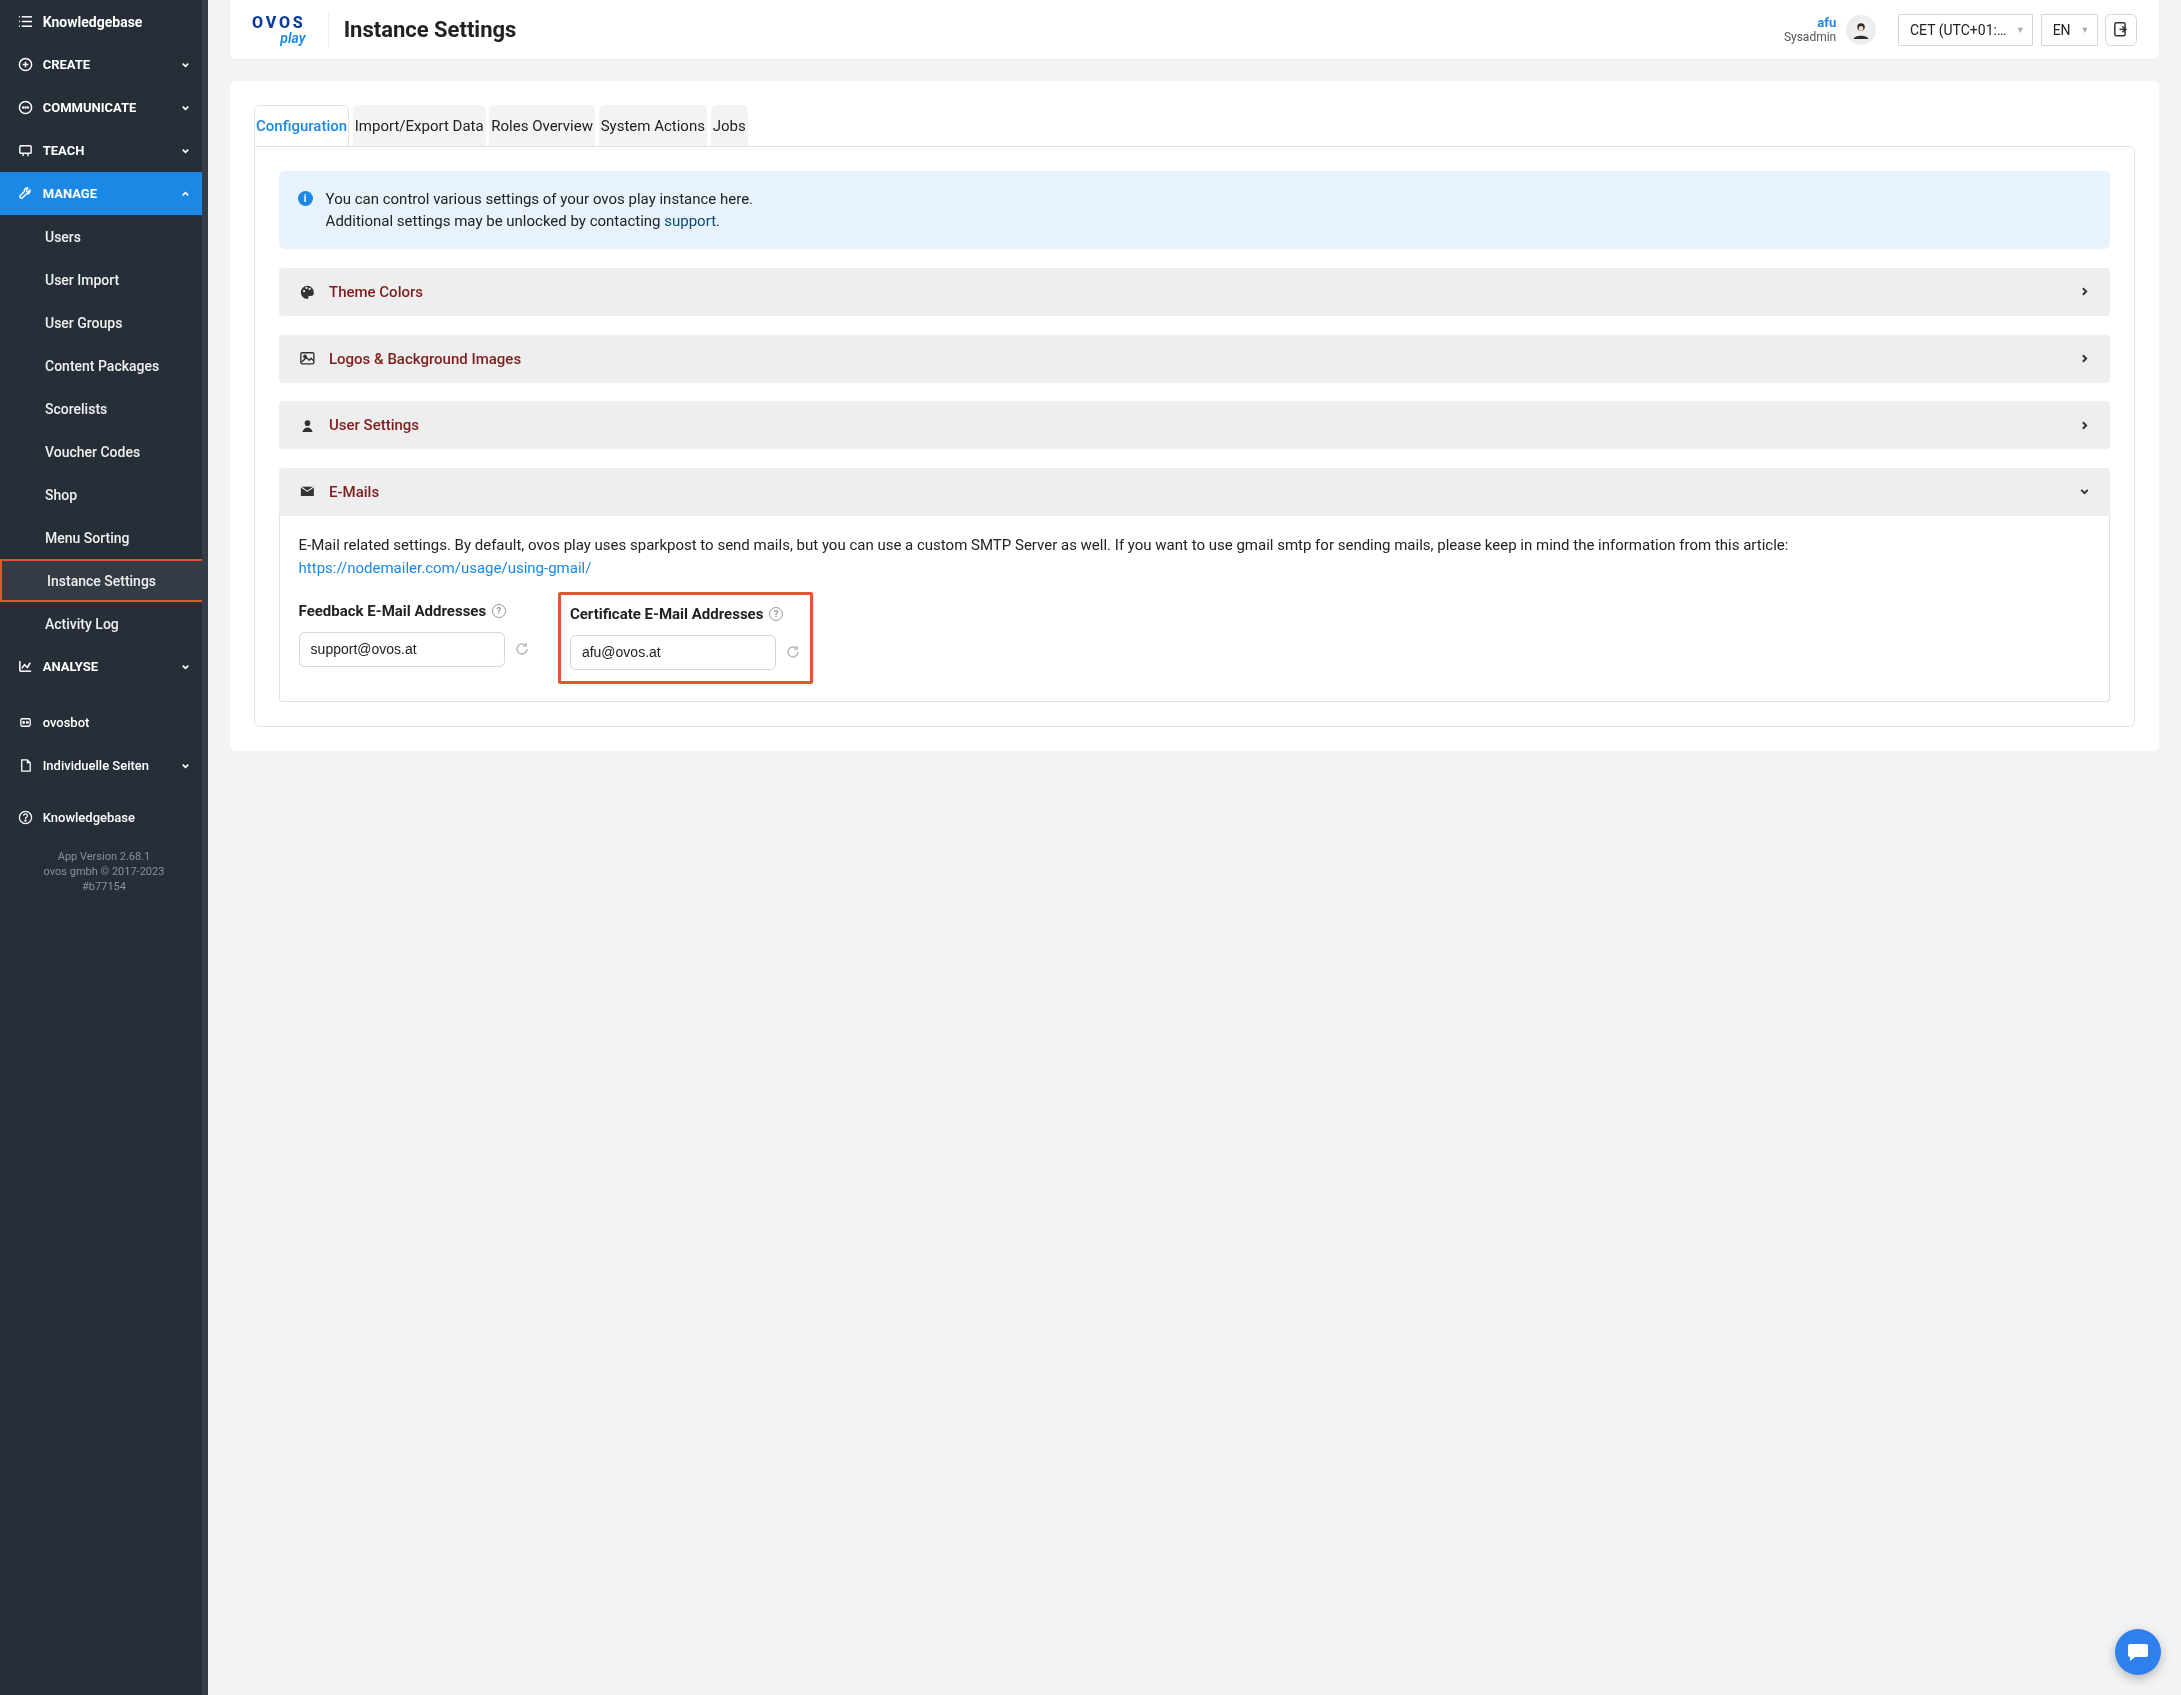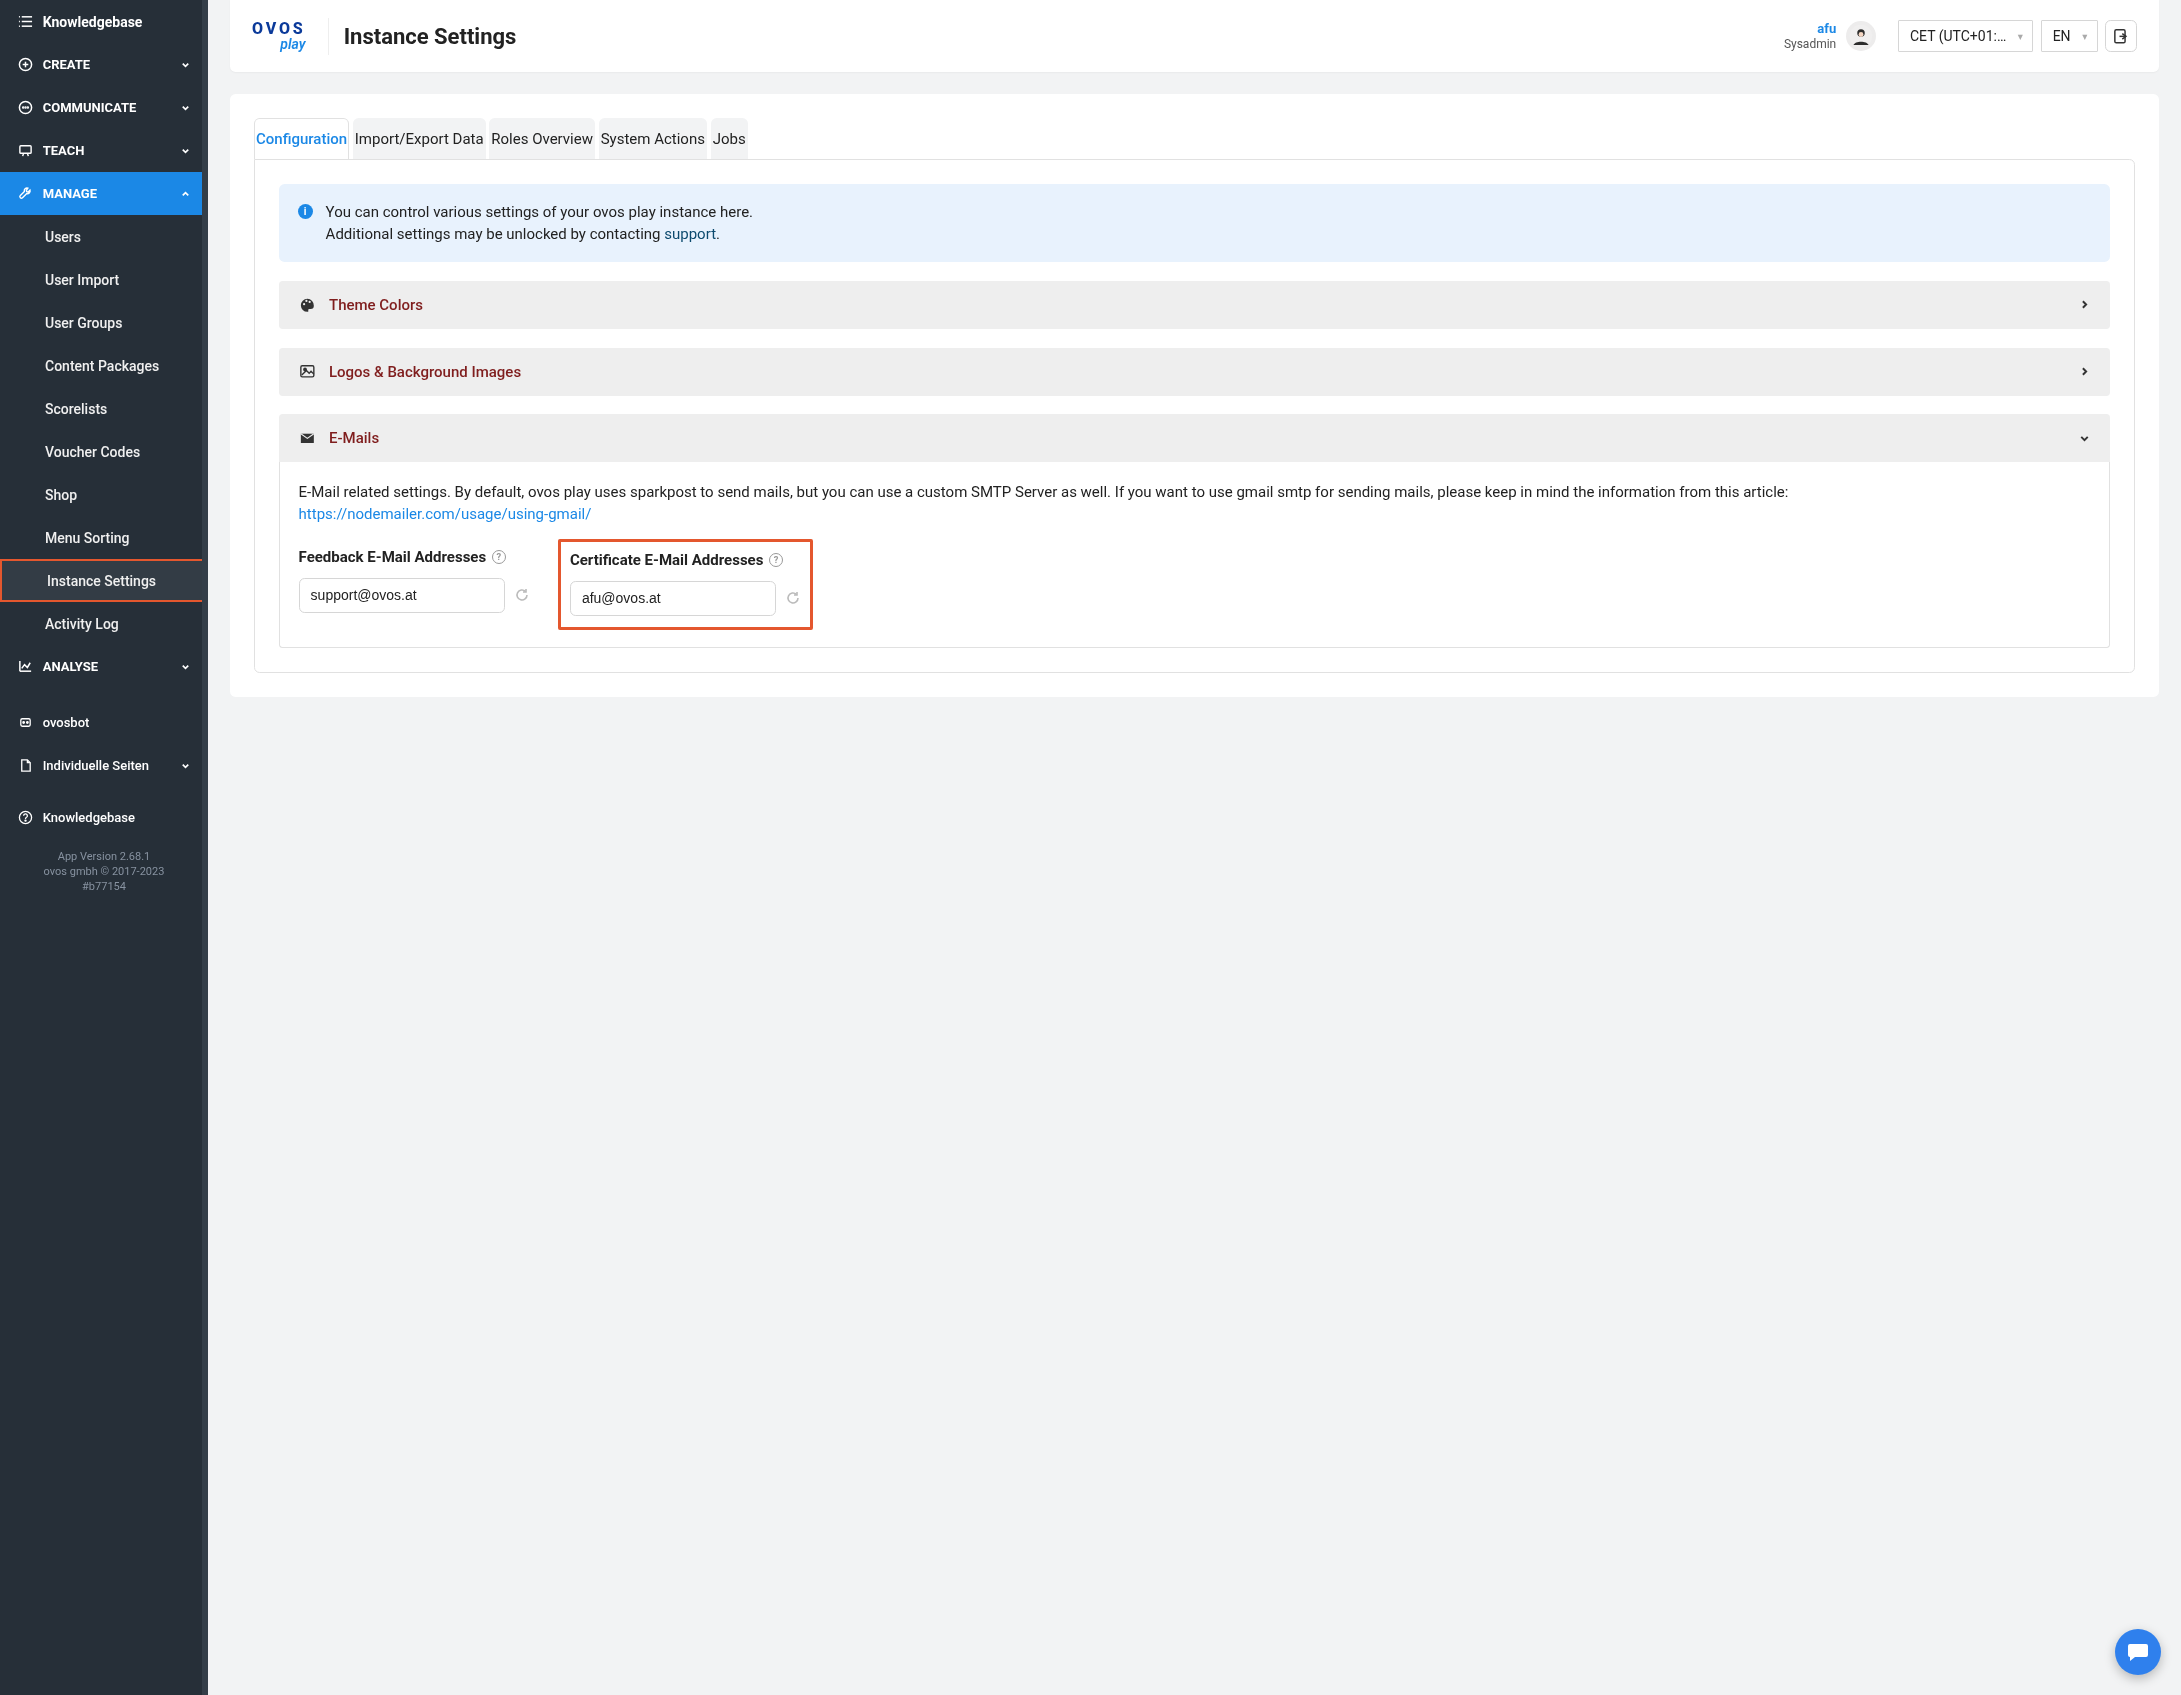--- a/index.html
+++ b/index.html
@@ -15,21 +15,21 @@
   .sidebar-item .icon, .sidebar-top .icon, .sidebar-bottom-item .icon { width: 16.7px; display: inline-flex; justify-content: center; margin-right: 9.3px; }
   .sidebar-item .chev { margin-left: auto; }
   .sidebar-item.active { background: #1B88E6; }
   .sidebar-sub { padding-left: 45px; font-weight: 500; font-size: 14px; color:#f0f0f0;}
   .sidebar-sub.selected { border: 2.8px solid #E4572E; background:#333c45; }
   .sidebar-footer { padding: 9.3px 16.7px 16.7px 16.7px; text-align: center; color: #8792a0; font-size: 11px; line-height: 1.4;}
   .sidebar-bottom-item { font-weight: 500; }
 
   
   .main { flex: 1; display: flex; flex-direction: column; }
-  .topbar { background: #fff; display: flex; align-items: center; padding: 0 22px; height: 72px; border-bottom-left-radius: 5.6px; border-bottom-right-radius:5.6px; margin: 0 22px; box-shadow: 0 0.9px 1.9px rgba(0,0,0,0.04);}
+  .topbar { background: #fff; display: flex; align-items: center; padding: 0 22px; height: 59px; border-bottom-left-radius: 5.6px; border-bottom-right-radius:5.6px; margin: 0 22px; box-shadow: 0 0.9px 1.9px rgba(0,0,0,0.04);}
   .logo { display:flex; flex-direction:column; align-items:flex-end; margin-right:16.7px;}
   .logo-top { color:#0B3A9A; font-weight:800; letter-spacing:2.8px; font-size:16px; line-height:1;}
   .logo-bottom { color:#1B88E6; font-style:italic; font-weight:600; font-size:14px; line-height:1;}
   .page-title { font-size: 22px; font-weight: 700; }
   .topbar-spacer { flex: 1; }
   .user-block { text-align: right; margin-right: 9.3px; line-height:1.2;}
   .user-name { color: #1B88E6; font-weight: 700; font-size:13px;}
   .user-role { color: #555; font-size: 12px; }
   .avatar { width: 30px; height: 30px; border-radius: 50%; background: #edecec; margin-right: 15px; display:flex; align-items:center; justify-content:center;}
   .avatar svg { width:24px; height:24px;}
@@ -327,20 +327,36 @@
           </span>
           <span>Logos &amp; Background Images</span>
           <span class="acc-chev">
               <svg width="13" height="13" viewBox="0 0 12 12" stroke="#333" stroke-width="1.8" fill="none">
                 <polyline points="4.5,3 7.5,6 4.5,9"></polyline>
               </svg>
             </span>
         </div>
       </div>
 
+      <div class="accordion">
+        <div class="accordion-header">
+          <span class="acc-icon">
+            <svg width="15" height="15" viewBox="0 0 16 16" fill="#333">
+                <circle cx="8" cy="5.5" r="3"></circle>
+                <path d="M2.5 15c.7-3.3 3-5 5.5-5s4.8 1.7 5.5 5z"></path>
+              </svg>
+          </span>
+          <span>User Settings</span>
+          <span class="acc-chev">
+              <svg width="13" height="13" viewBox="0 0 12 12" stroke="#333" stroke-width="1.8" fill="none">
+                <polyline points="4.5,3 7.5,6 4.5,9"></polyline>
+              </svg>
+            </span>
+        </div>
+      </div>
 
       <div class="accordion">
         <div class="accordion-header">
           <span class="acc-icon">
             <svg width="16.7" height="16.7" viewBox="0 0 18 18" fill="#333">
                 <path d="M2 4h14v10H2z" fill="#333"></path>
                 <path d="M2 4l7 5 7-5" stroke="#eee" stroke-width="1.2" fill="none"></path>
               </svg>
           </span>
           <span>E-Mails</span>

